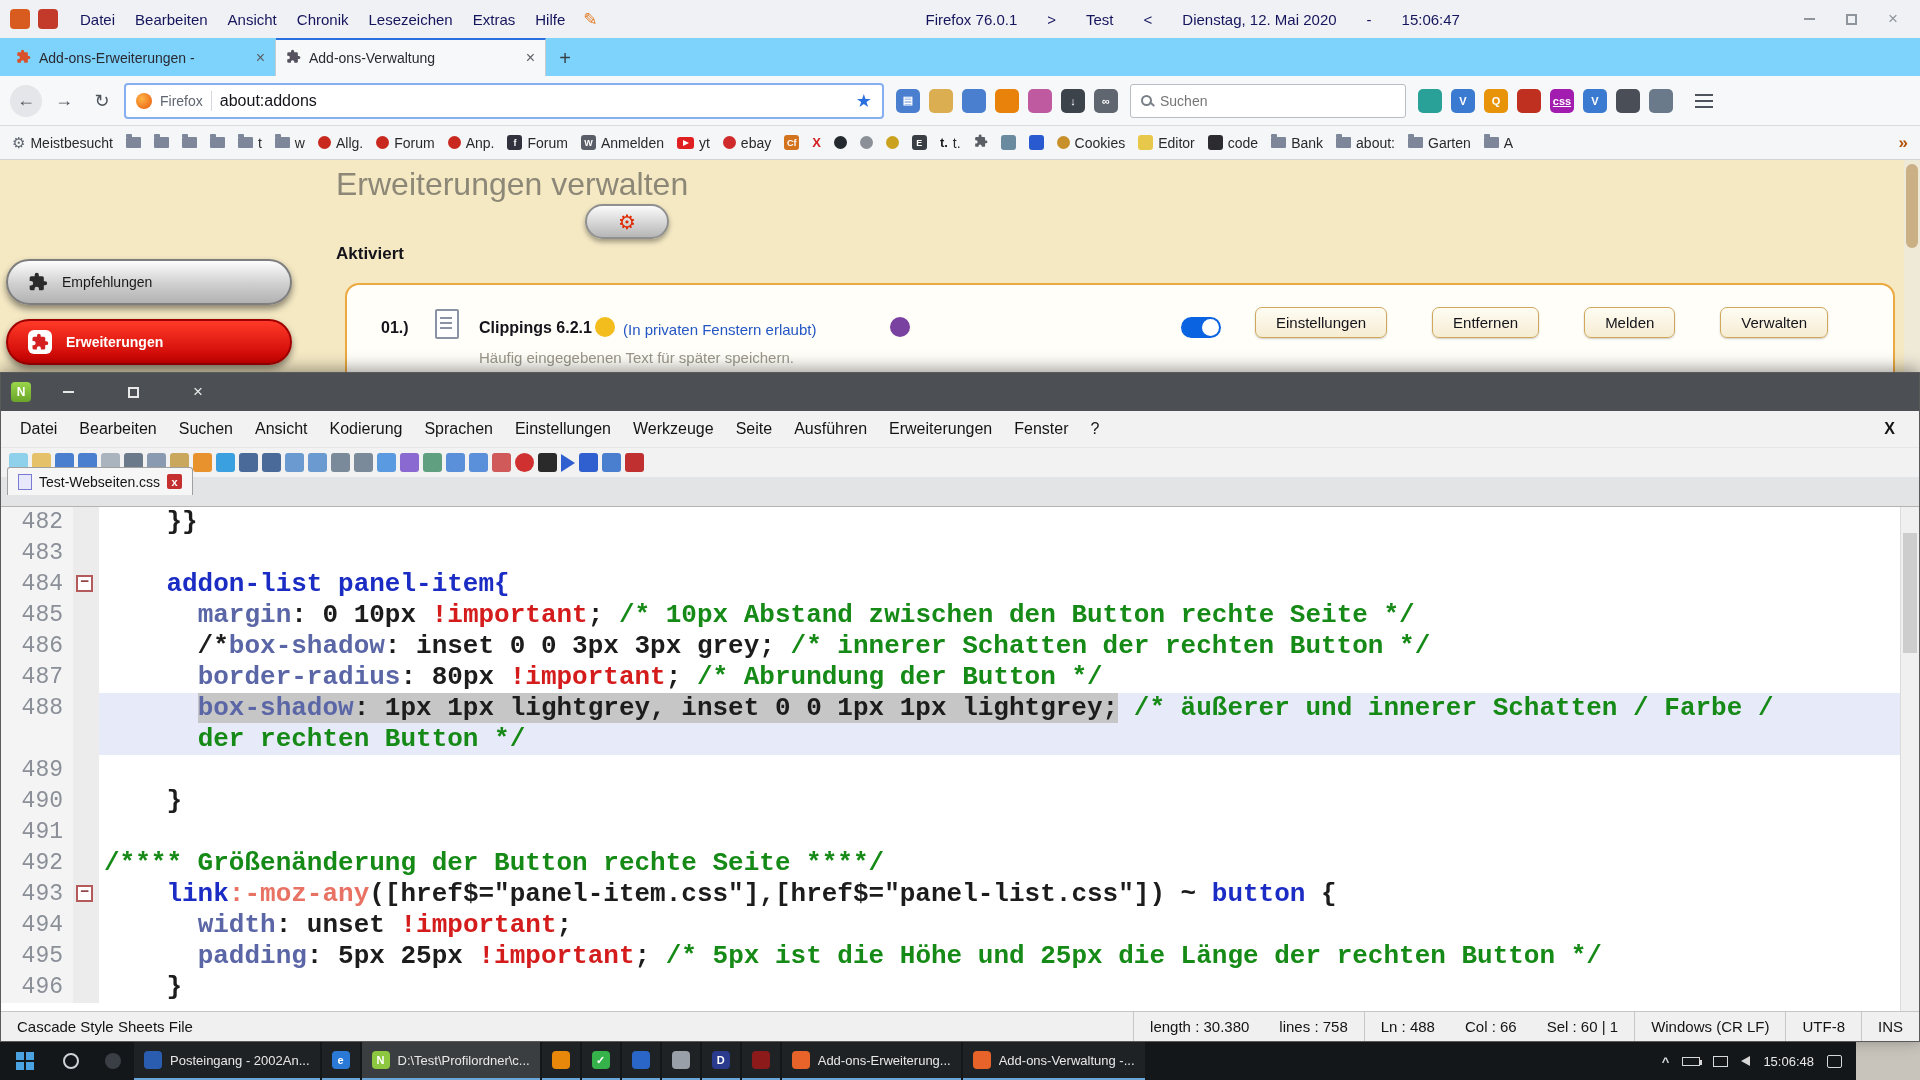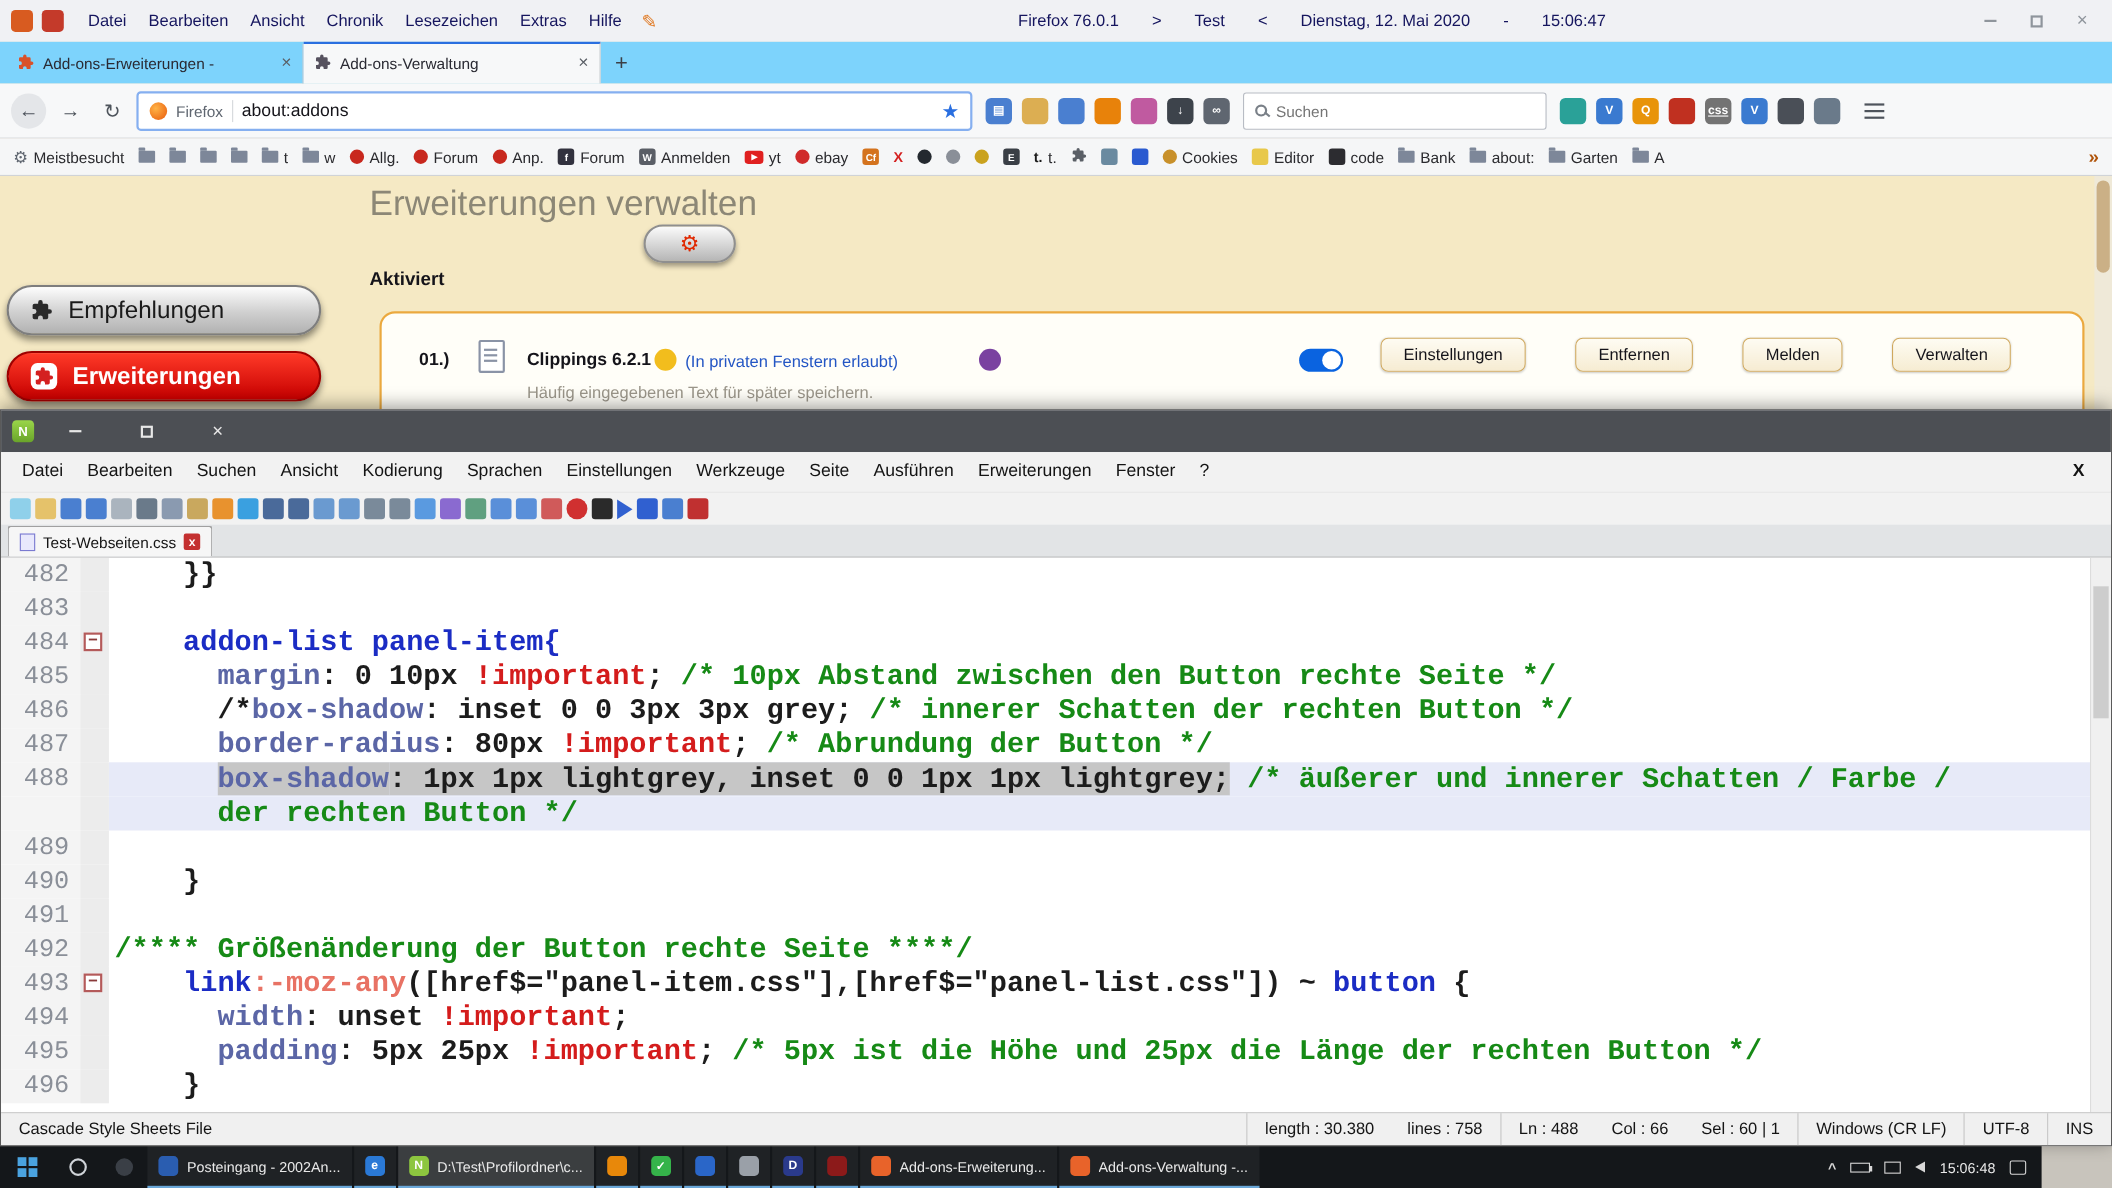--- a/index.html
+++ b/index.html
@@ -74,21 +74,21 @@
   .bm-chevron{margin-left:auto;color:#b0540a;font-size:17px;font-weight:bold}
 
   .fx-content{position:relative;height:212px;background:#f5e9c4;overflow:hidden}
   .page-heading{position:absolute;left:336px;top:6px;font-size:32px;color:#8c8776}
   .gear-btn{position:absolute;left:585px;top:44px;width:84px;height:35px;border-radius:18px;
             background:linear-gradient(#fbfbfb,#b6b6b6);border:2px solid #8f8f8f;
             box-shadow:0 3px 5px rgba(0,0,0,.35);display:flex;align-items:center;justify-content:center;
             color:#e02800;font-size:20px}
   .section-label{position:absolute;left:336px;top:84px;font-size:17px;font-weight:bold;color:#15141a}
   .side-pill{position:absolute;left:6px;width:286px;height:46px;border-radius:26px;display:flex;
-             align-items:center;gap:14px;padding:0 20px;font-size:22px;box-shadow:0 4px 7px rgba(0,0,0,.45)}
+             align-items:center;gap:14px;padding:0 20px;font-size:14px;box-shadow:0 4px 7px rgba(0,0,0,.45)}
   .side-pill.grey{top:99px;background:linear-gradient(#fdfdfd,#cfcfcf 55%,#b2b2b2);
                   border:2px solid #7e7e7e;color:#1a1a1a}
   .side-pill.red{top:159px;background:linear-gradient(#ff3a28,#c60000);border:2px solid #9e0000;
                  color:#fff;font-weight:bold}
   .picon{display:flex}
   .side-pill.red .picon{background:#fff;border-radius:6px;padding:3px}
 
   .addon-card{position:absolute;left:345px;top:123px;width:1550px;height:140px;background:#fffef8;
               border:2px solid #eba93f;border-radius:14px}
   .addon-idx{position:absolute;left:34px;top:34px;font-size:16px;font-weight:bold;color:#15141a}
@@ -125,21 +125,21 @@
   .npp-ctl .max-box{background:transparent;border:2px solid #e8e8e8}
   .npp-menubar{height:36px;display:flex;align-items:center;padding:0 8px;font-size:16px;color:#141414;background:#f2f2f2}
   .npp-menu-item{padding:4px 11px;white-space:nowrap}
   .npp-menu-x{margin-left:auto;padding:4px 16px;font-weight:bold}
   .npp-toolbar{height:30px;display:flex;align-items:center;gap:4px;padding:0 8px;background:#f2f2f2;
                border-top:1px solid #e6e6e6}
   .tchip{width:19px;height:19px;border-radius:3px;flex:0 0 19px}
   .tchip.circle{border-radius:50%}
   .tchip.tri{width:0;height:0;flex:0 0 14px;background:none!important;border-left:14px solid #3060d0;
              border-top:9px solid transparent;border-bottom:9px solid transparent;border-radius:0}
-  .npp-docbar{height:30px;background:#e2e4e6;display:flex;align-items:flex-end;padding:0 6px;
+  .npp-docbar{height:30px;background:#e2e4e6;display:flex;align-items:flex-end;padding:11px 6px;
               border-bottom:1px solid #b4b4b4}
   .npp-doctab{height:28px;background:#f6f6f6;border:1px solid #a0a0a0;border-bottom:none;
               border-radius:3px 3px 0 0;display:flex;align-items:center;gap:7px;padding:0 10px;
               font-size:14px;color:#141414}
   .doctab-icon{width:14px;height:16px;background:#e8e8fc;border:1px solid #7a7ad0}
   .doctab-close{width:15px;height:15px;background:#c43030;color:#fff;font-size:11px;display:flex;
                 align-items:center;justify-content:center;border-radius:2px;font-weight:bold}
   .npp-editor{flex:1;position:relative;background:#fff;overflow:hidden}
   #npp-code{font:bold 26px/31px "Liberation Mono","DejaVu Sans Mono",monospace}
   .crow{display:flex;height:31px}
@@ -262,21 +262,21 @@
       </div>
     <div class="searchbar">
       <span class="mag"></span>
       <input placeholder="Suchen" style="">
     </div>
     <div class="icon-row" id="fx-right-icons">
         <span class="chip" style="background: rgb(42, 161, 152);"></span>
         <span class="chip" style="background: rgb(58, 122, 208);">V</span>
         <span class="chip" style="background: rgb(232, 148, 10);">Q</span>
         <span class="chip" style="background: rgb(192, 48, 32);"></span>
-        <span class="chip" style="background: #737373; text-decoration: underline;">css</span>
+        <span class="chip" style="background: #a21caf; text-decoration: underline;">css</span>
         <span class="chip" style="background: rgb(58, 122, 208);">V</span>
         <span class="chip" style="background: rgb(74, 79, 87);"></span>
         <span class="chip" style="background: rgb(106, 122, 138);"></span>
       </div>
     <span class="burger"></span>
   </div>
 
   <div class="fx-bookmarks" id="fx-bookmarks">
       <span class="bm">
         <span class="bm-gear">⚙</span>

